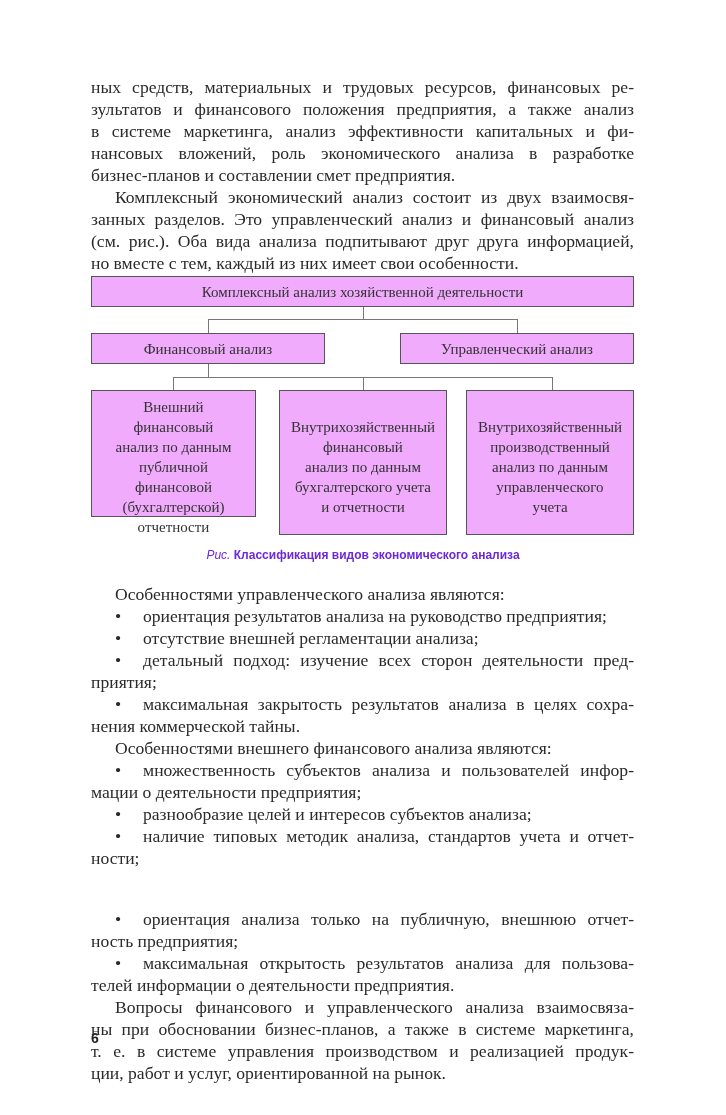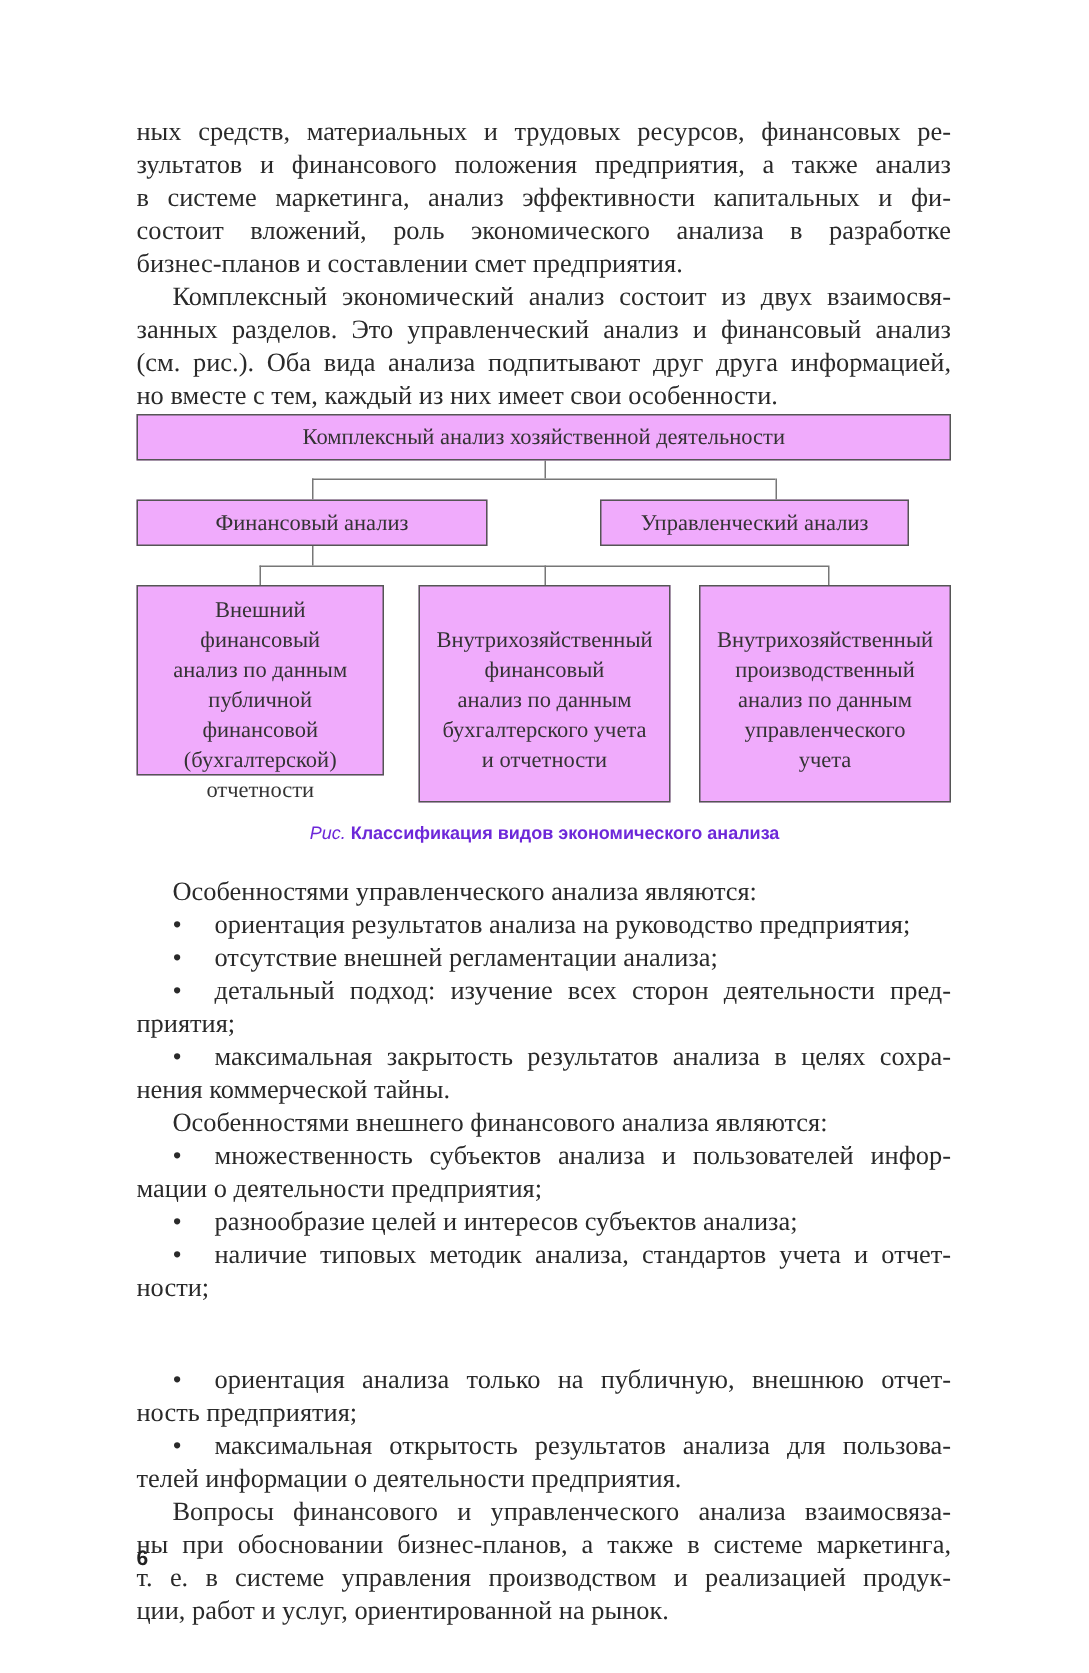--- a/index.html
+++ b/index.html
@@ -26,21 +26,21 @@
              font-weight: bold; font-size: 14px; color: #222; }
 </style>
 </head>
 <body>
 
 <div class="text" style="top:76px;">
   <div class="p" style="text-indent:0;">
     <span class="line">ных средств, материальных и трудовых ресурсов, финансовых ре-</span>
     <span class="line">зультатов и финансового положения предприятия, а также анализ</span>
     <span class="line">в системе маркетинга, анализ эффективности капитальных и фи-</span>
-    <span class="line">состоит вложений, роль экономического анализа в разработке</span>
+    <span class="line">нансовых вложений, роль экономического анализа в разработке</span>
     <span class="line last">бизнес-планов и составлении смет предприятия.</span>
   </div>
   <div class="p" style="text-indent:0;">
     <span class="line" style="padding-left:24px;">Комплексный экономический анализ состоит из двух взаимосвя-</span>
     <span class="line">занных разделов. Это управленческий анализ и финансовый анализ</span>
     <span class="line">(см. рис.). Оба вида анализа подпитывают друг друга информацией,</span>
     <span class="line last">но вместе с тем, каждый из них имеет свои особенности.</span>
   </div>
 </div>
 
@@ -49,21 +49,21 @@
     <span>Комплексный анализ хозяйственной деятельности</span>
   </div>
   <div class="vl" style="left:363px; top:307px; height:12px;"></div>
   <div class="hl" style="left:208px; top:319px; width:309px;"></div>
   <div class="vl" style="left:208px; top:319px; height:14px;"></div>
   <div class="vl" style="left:517px; top:319px; height:14px;"></div>
 
   <div class="box" style="left:91px; top:333px; width:234px; height:31px;">
     <span>Финансовый анализ</span>
   </div>
-  <div class="box" style="left:400px; top:333px; width:206px; height:31px;">
+  <div class="box" style="left:400px; top:333px; width:234px; height:31px;">
     <span>Управленческий анализ</span>
   </div>
 
   <div class="vl" style="left:208px; top:364px; height:13px;"></div>
   <div class="hl" style="left:173px; top:377px; width:379px;"></div>
   <div class="vl" style="left:173px; top:377px; height:14px;"></div>
   <div class="vl" style="left:363px; top:377px; height:14px;"></div>
   <div class="vl" style="left:552px; top:377px; height:14px;"></div>
 
   <div class="box tall" style="left:91px; top:390px; width:165px; height:127px;">

